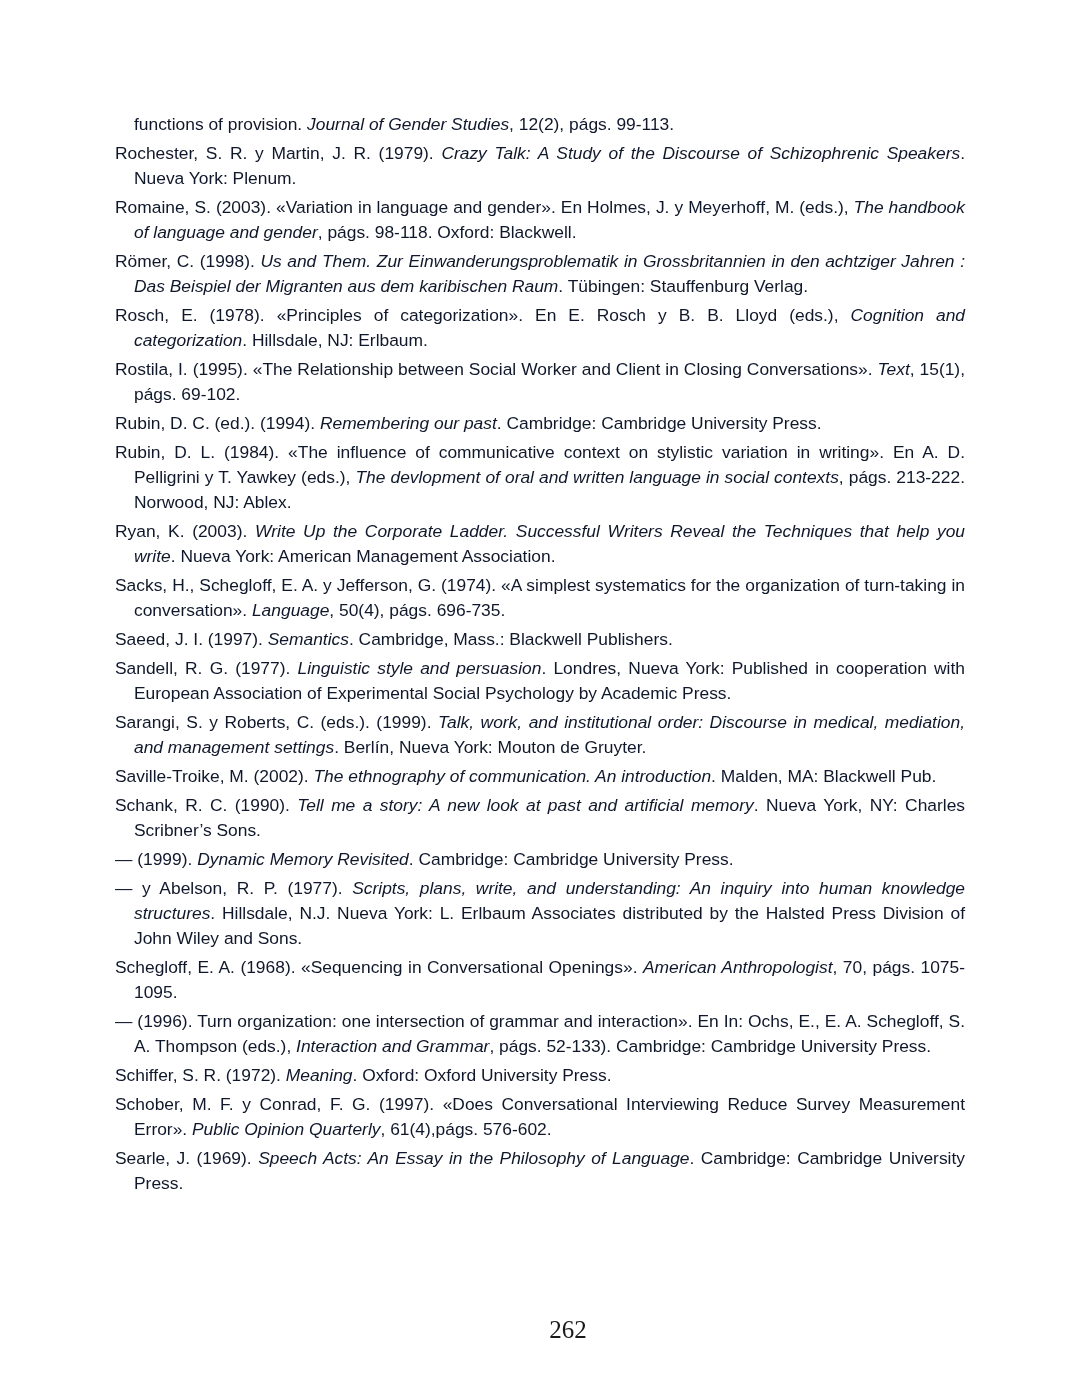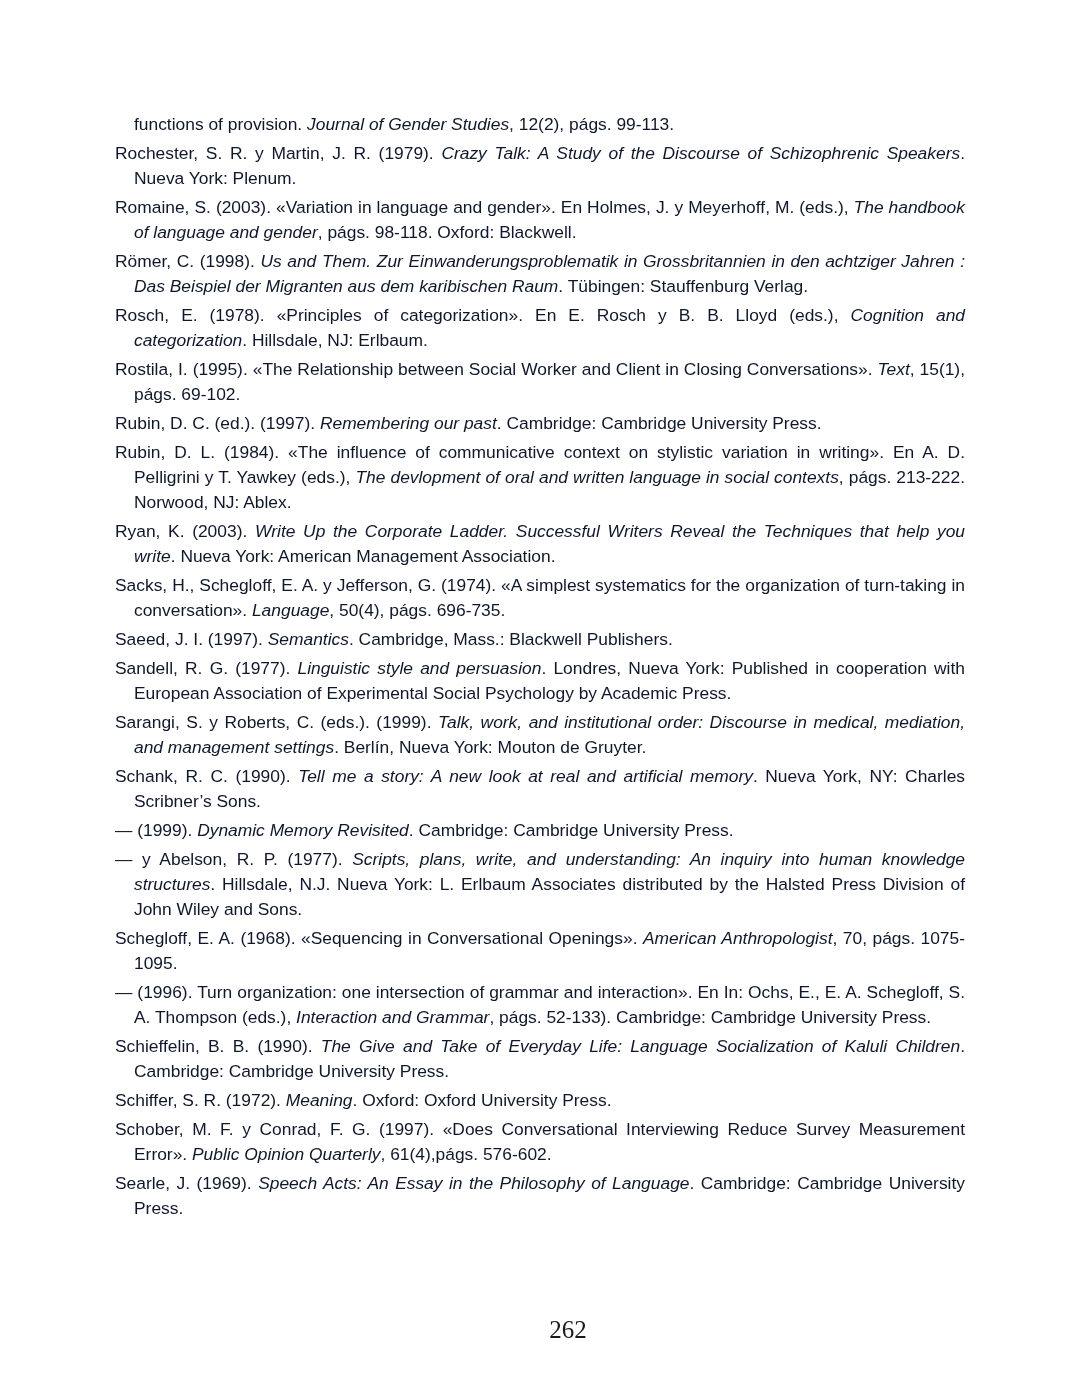--- a/index.html
+++ b/index.html
@@ -23,30 +23,30 @@
 </head>
 <body>
 
 <div class="page" id="bib">
     <p class="entry cont"><span>functions of provision. </span><i>Journal of Gender Studies</i><span>, 12(2), págs. 99-113.</span></p>
     <p class="entry"><span>Rochester, S. R. y Martin, J. R. (1979). </span><i>Crazy Talk: A Study of the Discourse of Schizophrenic Speakers</i><span>. Nueva York: Plenum.</span></p>
     <p class="entry"><span>Romaine, S. (2003). «Variation in language and gender». En Holmes, J. y Meyerhoff, M. (eds.), </span><i>The handbook of language and gender</i><span>, págs. 98-118. Oxford: Blackwell.</span></p>
     <p class="entry"><span>Römer, C. (1998). </span><i>Us and Them. Zur Einwanderungsproblematik in Grossbritannien in den achtziger Jahren : Das Beispiel der Migranten aus dem karibischen Raum</i><span>. Tübingen: Stauffenburg Verlag.</span></p>
     <p class="entry"><span>Rosch, E. (1978). «Principles of categorization». En E. Rosch y B. B. Lloyd (eds.), </span><i>Cognition and categorization</i><span>. Hillsdale, NJ: Erlbaum.</span></p>
     <p class="entry"><span>Rostila, I. (1995). «The Relationship between Social Worker and Client in Closing Conversations». </span><i>Text</i><span>, 15(1), págs. 69-102.</span></p>
-    <p class="entry"><span>Rubin, D. C. (ed.). (1997). </span><i>Remembering our past</i><span>. Cambridge: Cambridge University Press.</span></p>
+    <p class="entry"><span>Rubin, D. C. (ed.). (1994). </span><i>Remembering our past</i><span>. Cambridge: Cambridge University Press.</span></p>
     <p class="entry"><span>Rubin, D. L. (1984). «The influence of communicative context on stylistic variation in writing». En A. D. Pelligrini y T. Yawkey (eds.), </span><i>The devlopment of oral and written language in social contexts</i><span>, págs. 213-222. Norwood, NJ: Ablex.</span></p>
     <p class="entry"><span>Ryan, K. (2003). </span><i>Write Up the Corporate Ladder. Successful Writers Reveal the Techniques that help you write</i><span>. Nueva York: American Management Association.</span></p>
     <p class="entry"><span>Sacks, H., Schegloff, E. A. y Jefferson, G. (1974). «A simplest systematics for the organization of turn-taking in conversation». </span><i>Language</i><span>, 50(4), págs. 696-735.</span></p>
     <p class="entry"><span>Saeed, J. I. (1997). </span><i>Semantics</i><span>. Cambridge, Mass.: Blackwell Publishers.</span></p>
     <p class="entry"><span>Sandell, R. G. (1977). </span><i>Linguistic style and persuasion</i><span>. Londres, Nueva York: Published in cooperation with European Association of Experimental Social Psychology by Academic Press.</span></p>
     <p class="entry"><span>Sarangi, S. y Roberts, C. (eds.). (1999). </span><i>Talk, work, and institutional order: Discourse in medical, mediation, and management settings</i><span>. Berlín, Nueva York: Mouton de Gruyter.</span></p>
-    <p class="entry"><span>Schank, R. C. (1990). </span><i>Tell me a story: A new look at real and artificial memory</i><span>. Nueva York, NY: Charles Scribner’s Sons.</span></p>
+    <p class="entry"><span>Saville-Troike, M. (2002). </span><i>The ethnography of communication. An introduction</i><span>. Malden, MA: Blackwell Pub.</span></p>
+    <p class="entry"><span>Schank, R. C. (1990). </span><i>Tell me a story: A new look at past and artificial memory</i><span>. Nueva York, NY: Charles Scribner’s Sons.</span></p>
     <p class="entry"><span>— (1999). </span><i>Dynamic Memory Revisited</i><span>. Cambridge: Cambridge University Press.</span></p>
     <p class="entry"><span>— y Abelson, R. P. (1977). </span><i>Scripts, plans, write, and understanding: An inquiry into human knowledge structures</i><span>. Hillsdale, N.J. Nueva York: L. Erlbaum Associates distributed by the Halsted Press Division of John Wiley and Sons.</span></p>
     <p class="entry"><span>Schegloff, E. A. (1968). «Sequencing in Conversational Openings». </span><i>American Anthropologist</i><span>, 70, págs. 1075-1095.</span></p>
     <p class="entry"><span>— (1996). Turn organization: one intersection of grammar and interaction». En In: Ochs, E., E. A. Schegloff, S. A. Thompson (eds.), </span><i>Interaction and Grammar</i><span>, págs. 52-133). Cambridge: Cambridge University Press.</span></p>
-    <p class="entry"><span>Schieffelin, B. B. (1990). </span><i>The Give and Take of Everyday Life: Language Socialization of Kaluli Children</i><span>. Cambridge: Cambridge University Press.</span></p>
     <p class="entry"><span>Schiffer, S. R. (1972). </span><i>Meaning</i><span>. Oxford: Oxford University Press.</span></p>
     <p class="entry"><span>Schober, M. F. y Conrad, F. G. (1997). «Does Conversational Interviewing Reduce Survey Measurement Error». </span><i>Public Opinion Quarterly</i><span>, 61(4),págs. 576-602.</span></p>
     <p class="entry"><span>Searle, J. (1969). </span><i>Speech Acts: An Essay in the Philosophy of Language</i><span>. Cambridge: Cambridge University Press.</span></p>
   </div>
 <div class="page-number">262</div>
 
 </body></html>

